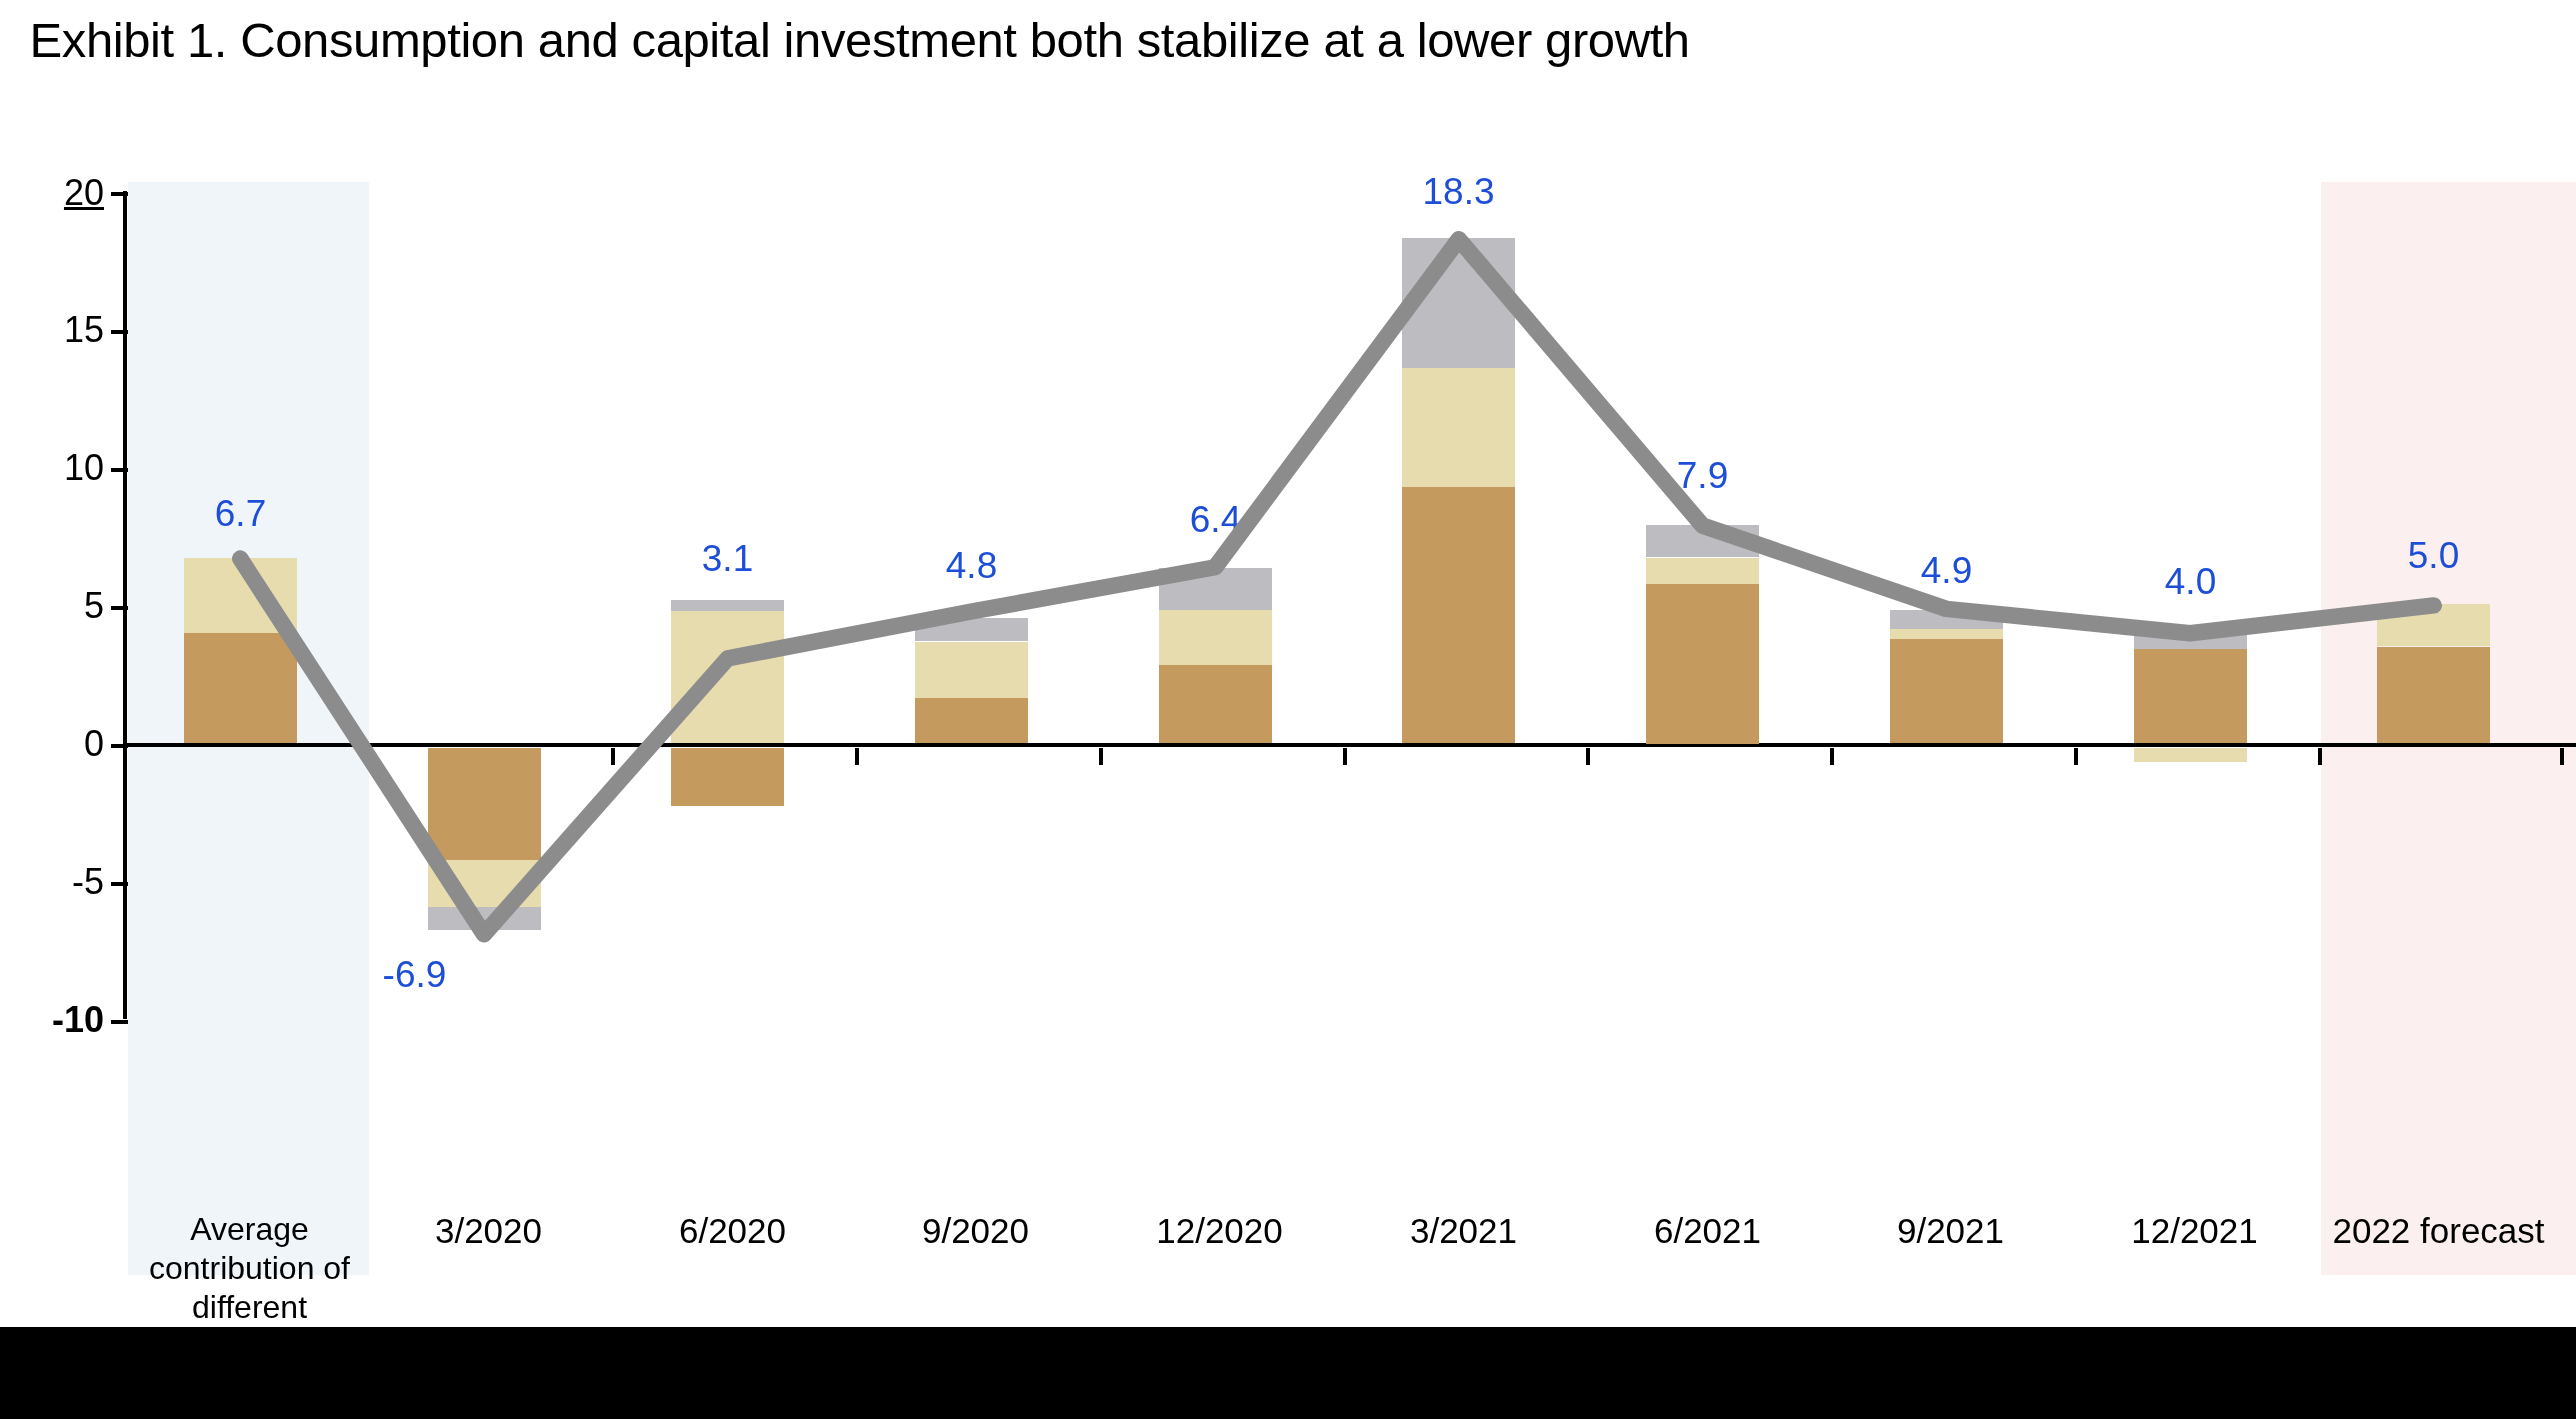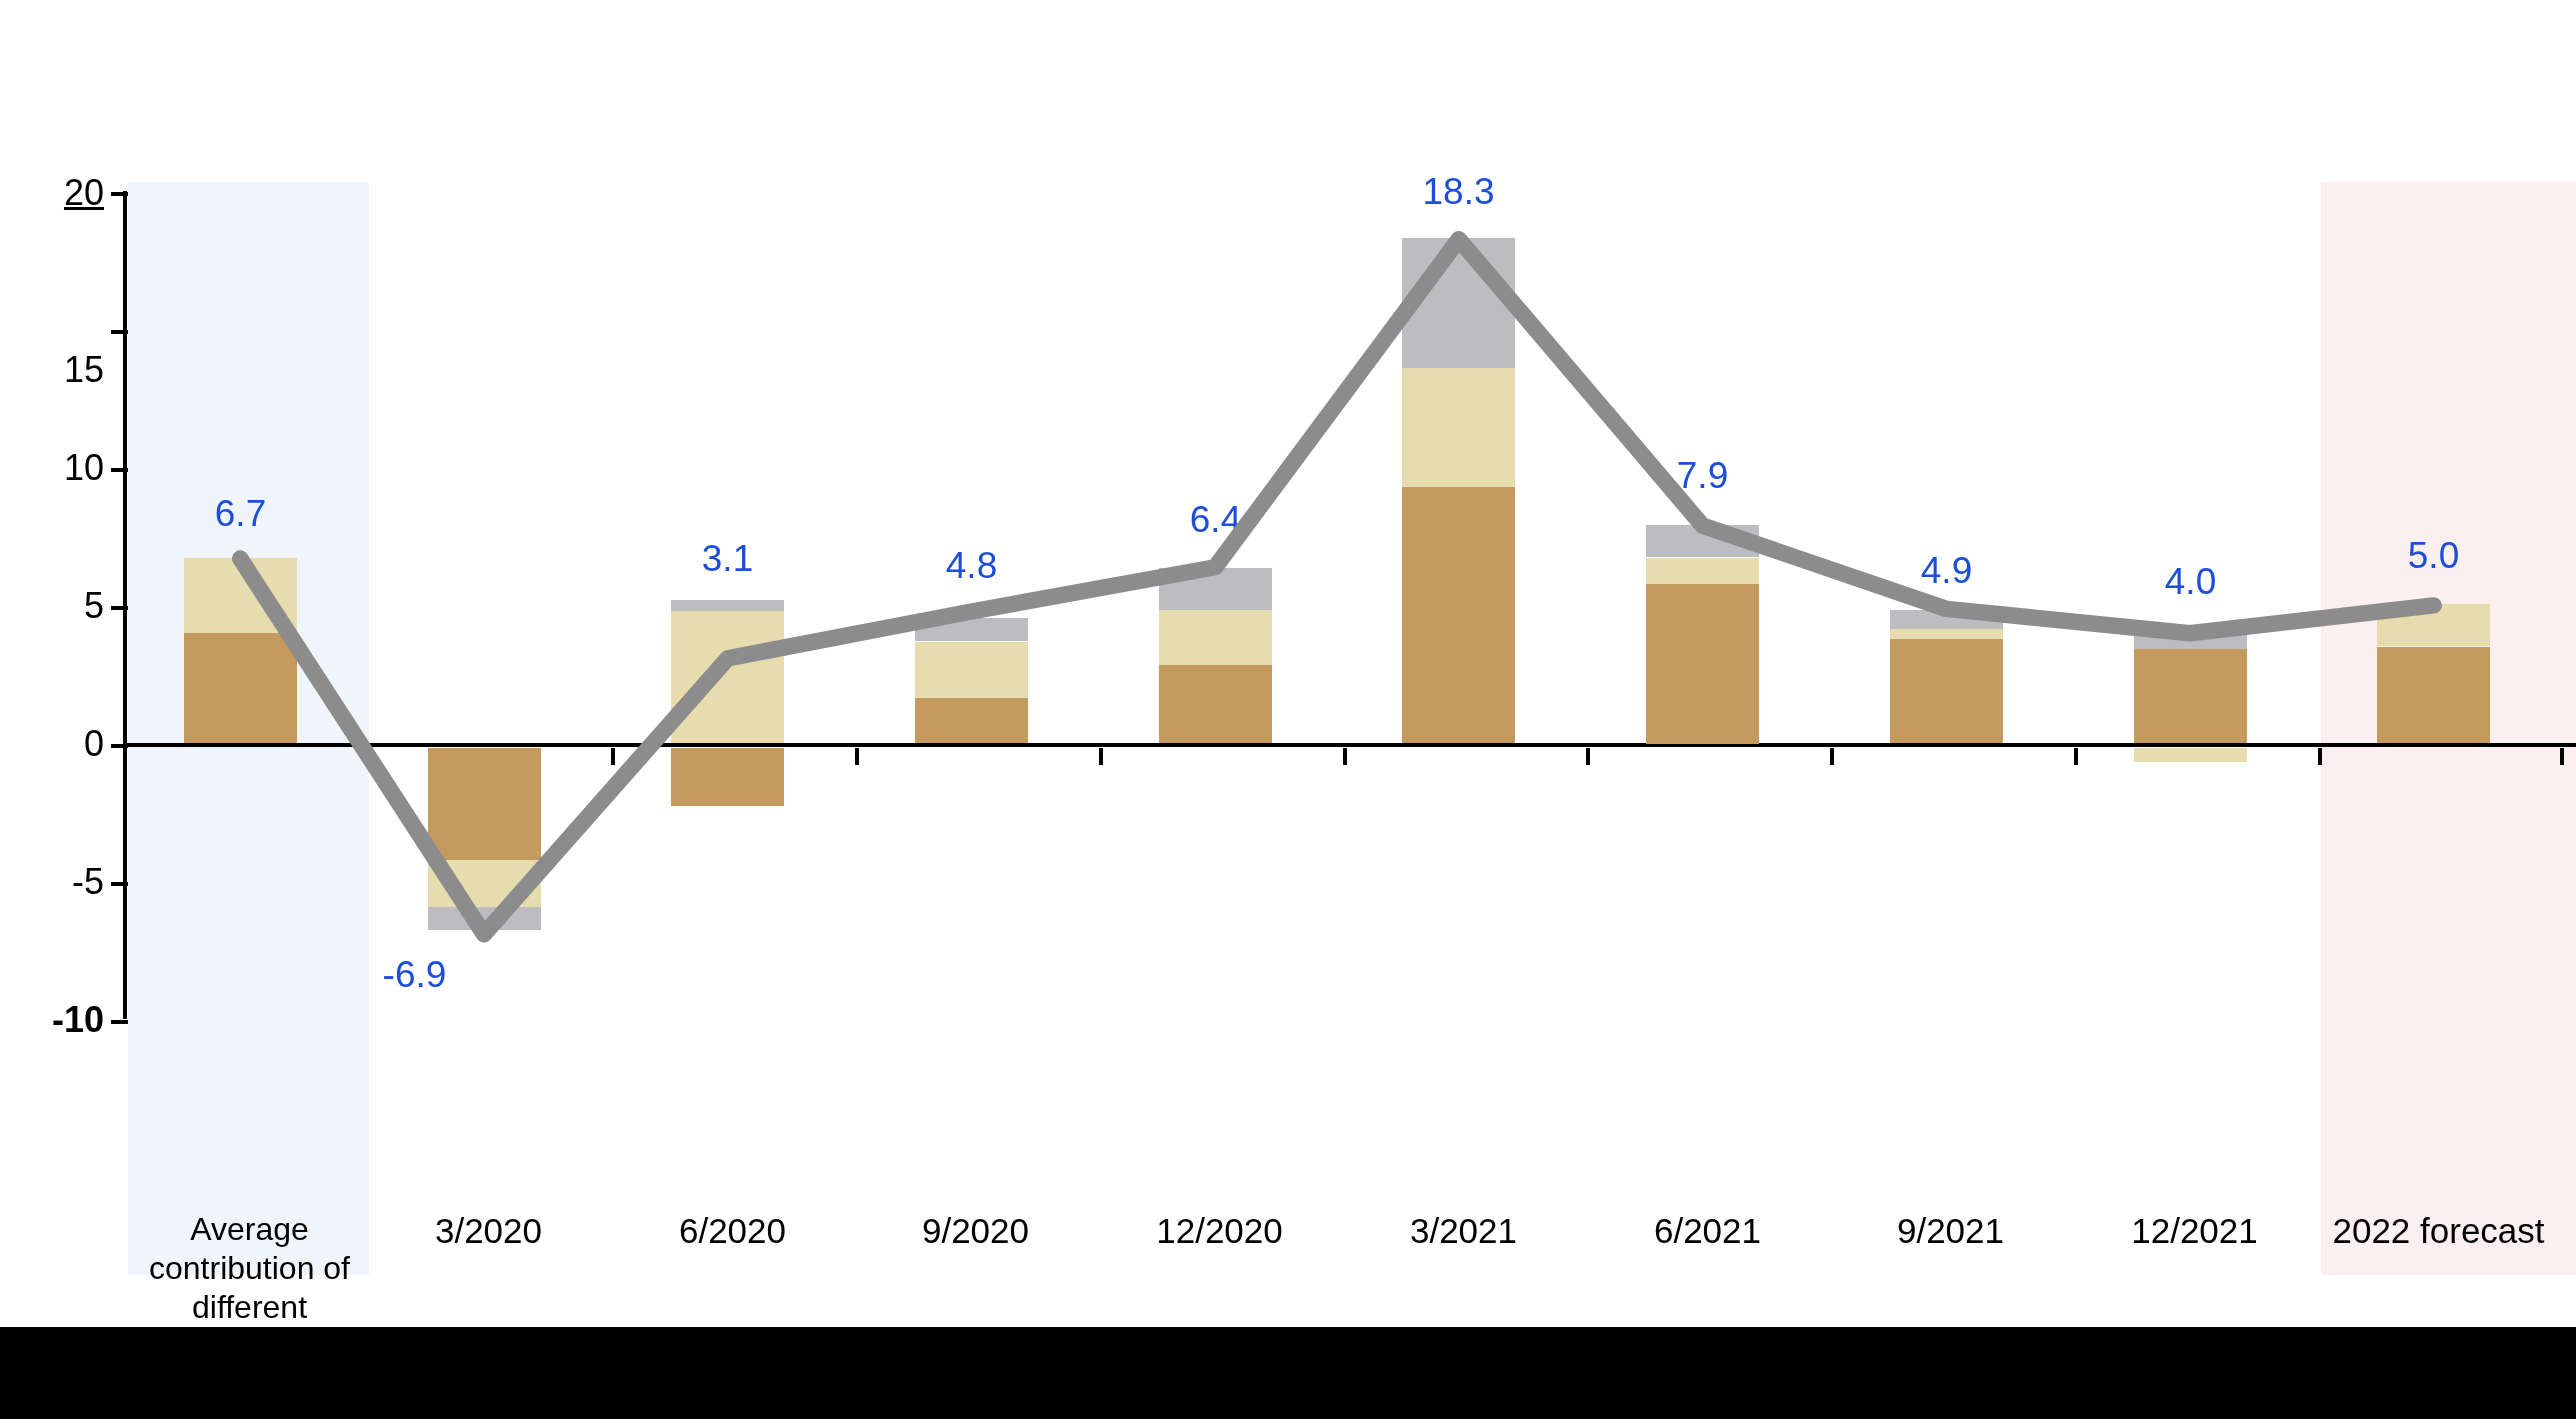--- a/index.html
+++ b/index.html
@@ -173,38 +173,39 @@
     width: 2576px;
     height: 93px;
     background: #000000;
   }
 </style>
 </head>
 <body>
 
 <div id="root">
 
+  <div id="title">Exhibit 1. Consumption and capital investment both stabilize at a lower growth</div>
 
   <div id="plot">
 
     <div class="band" id="band-blue" style="left:128px; width:241px;"></div>
     <div class="band" id="band-pink" style="left:2321px; width:255px;"></div>
 
     <div id="yaxis-line"></div>
 
     <div class="ytick" style="top:10.4px;"></div>
     <div class="ytick" style="top:148px;"></div>
     <div class="ytick" style="top:286px;"></div>
     <div class="ytick" style="top:424px;"></div>
     <div class="ytick" style="top:562px;"></div>
     <div class="ytick" style="top:700px;"></div>
     <div class="ytick" style="top:838px;"></div>
 
     <div class="ylabel" style="left:0px;  top:-10.4px;text-decoration:underline;">20</div>
-    <div class="ylabel" style="left:0px;  top:127px;margin-top:40px;">15</div>
+    <div class="ylabel" style="left:0px;  top:127px;">15</div>
     <div class="ylabel" style="left:0px;  top:265px;">10</div>
     <div class="ylabel" style="left:0px;  top:403px;">5</div>
     <div class="ylabel" style="left:0px;  top:541px;">0</div>
     <div class="ylabel" style="left:0px;  top:679px;">-5</div>
     <div class="ylabel" style="left:0px;  top:817px;font-weight:bold;">-10</div>
 
     <div id="zero-line"></div>
 
     <div class="xtick" style="left:368px;"></div>
     <div class="xtick" style="left:611px;"></div>

